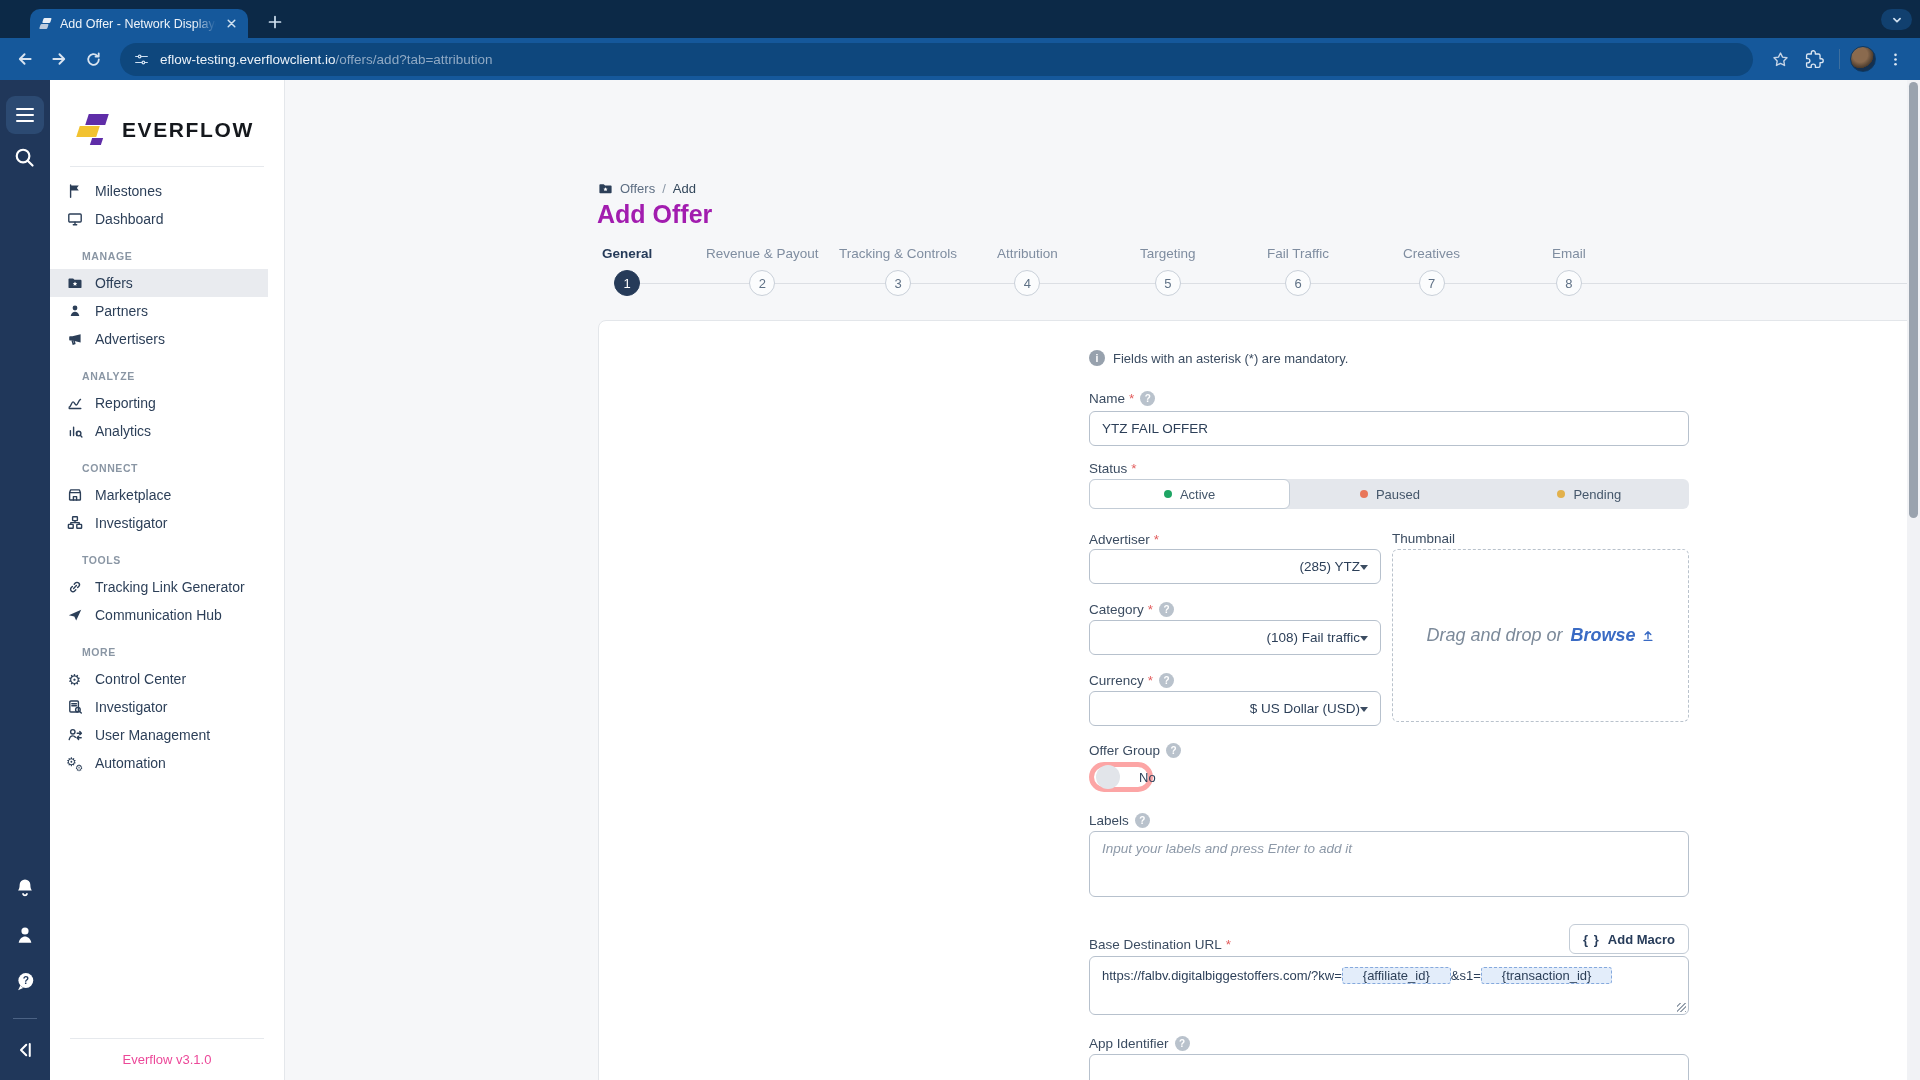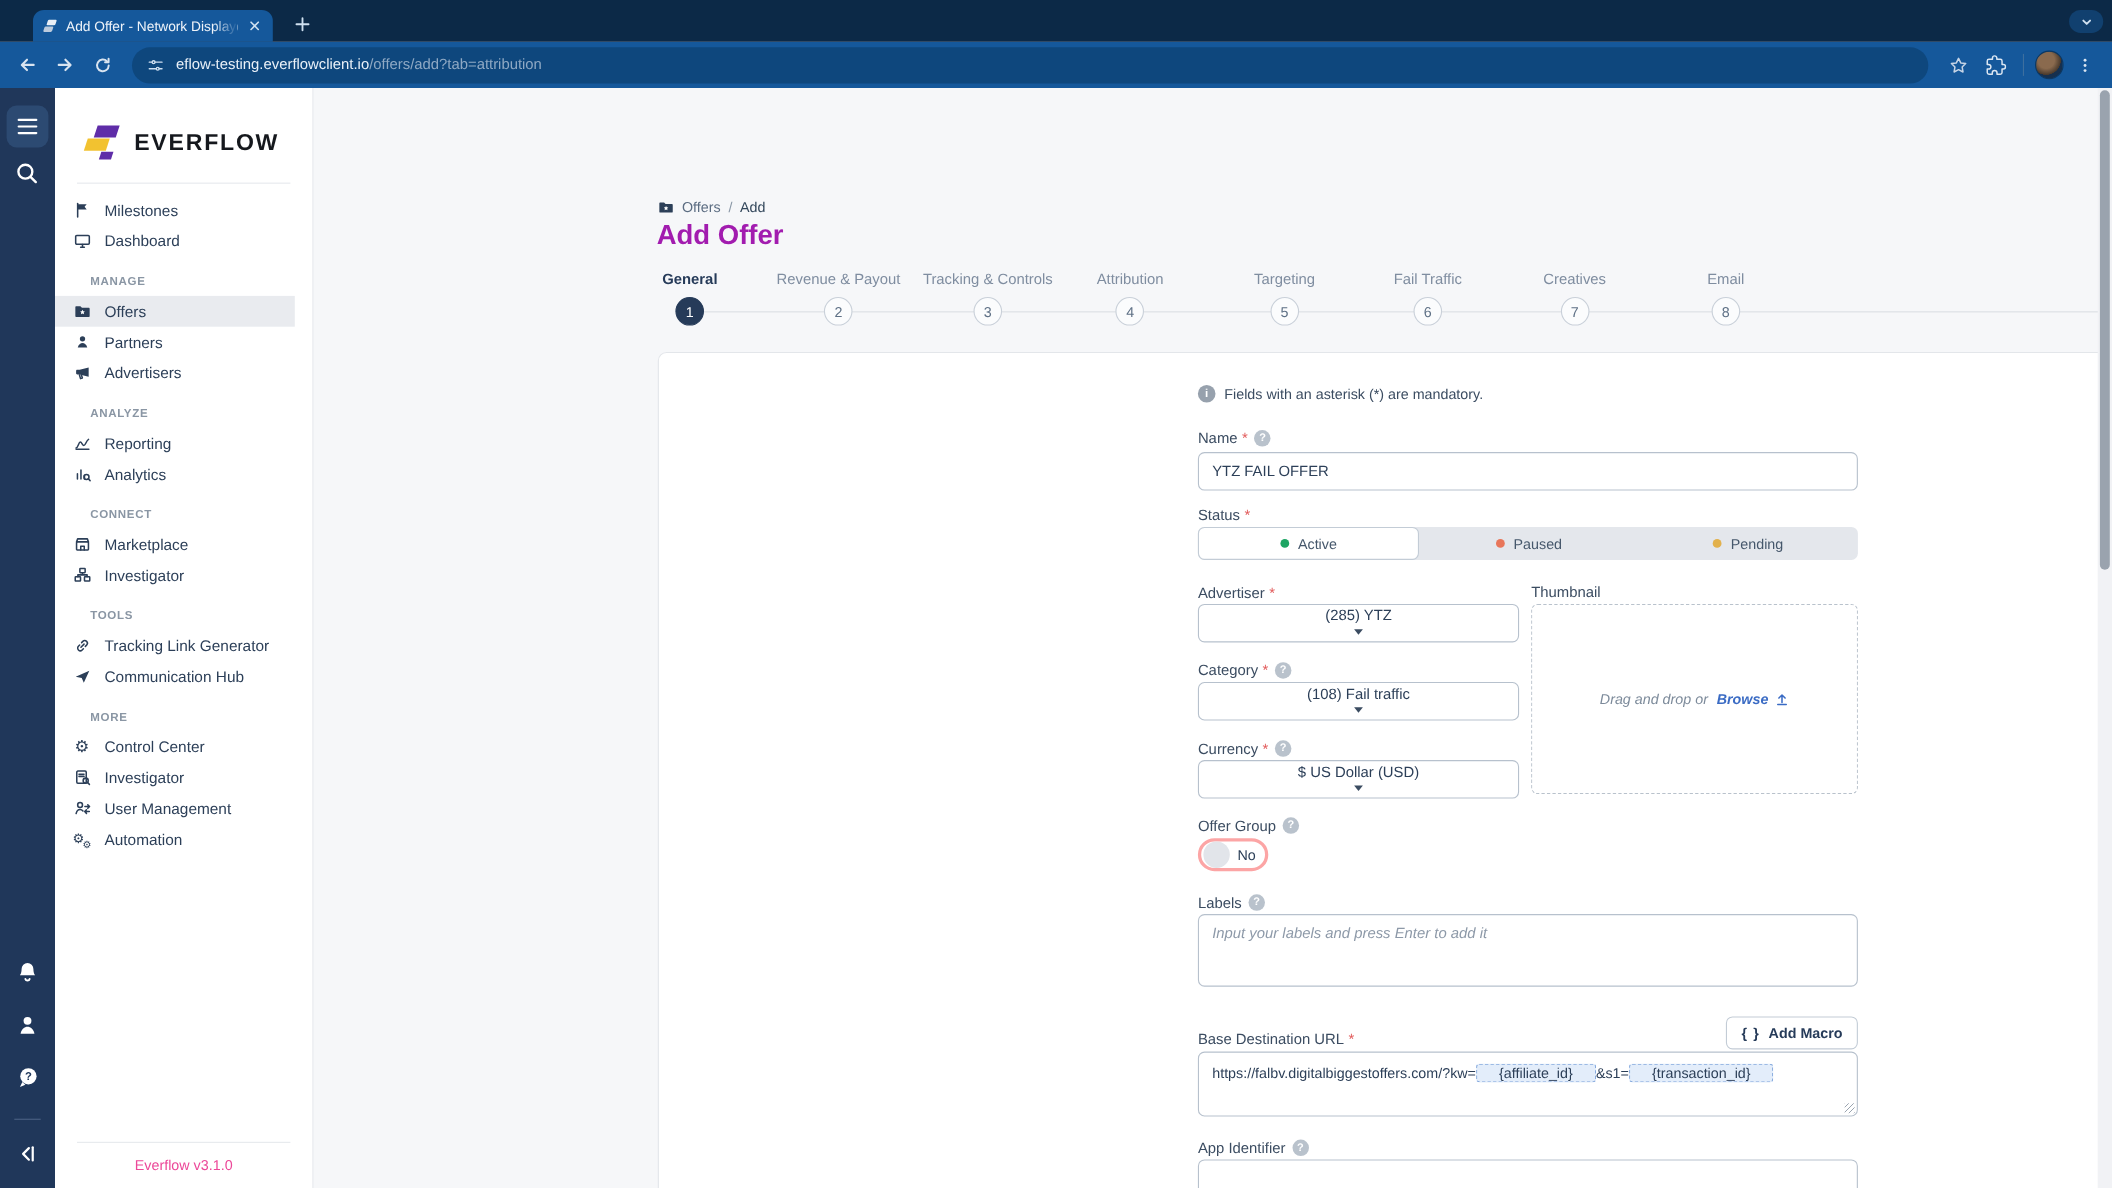--- a/index.html
+++ b/index.html
@@ -98,30 +98,30 @@
   .help { width:15px; height:15px; border-radius:50%; background:#b9c2cc; color:#fff; font-size:10px; font-weight:700;
           display:inline-flex; align-items:center; justify-content:center; margin-left:6px; flex:none; }
   .tb { position:absolute; background:#fff; border:1px solid #b7c1cd; border-radius:6px; font-size:13.5px;
         color:#2c3f58; display:flex; align-items:center; padding:0 12px; }
 
   .seg-wrap { position:absolute; top:158px; left:0; width:600px; height:30px; background:#e4e7ec; border-radius:6px; display:flex; }
   .seg { flex:1; display:flex; align-items:center; justify-content:center; gap:8px; font-size:13px; color:#45576b; cursor:pointer; }
   .seg.selected { background:#fff; border:1px solid #c3ccd6; border-radius:6px; }
   .dot { width:8px; height:8px; border-radius:50%; flex:none; }
 
-  .select { justify-content:center; cursor:pointer;flex-direction:column; }
+  .select { justify-content:flex-end; cursor:pointer; }
   .caret { width:0; height:0; border:4.5px solid transparent; border-top:5.5px solid #3b4c61; margin-top:5px; }
 
   .thumb-box { position:absolute; left:303px; top:228px; width:297px; height:173px; border:1px dashed #b9c2cc;
                border-radius:6px; display:flex; align-items:center; justify-content:center; gap:5px;
-               font-size:13px; font-style:italic; color:#7c8a9a; }
+               font-size:18px; font-style:italic; color:#7c8a9a; }
   .browse { color:#3a6bc4; font-weight:700; margin-left:3px; }
 
-  .toggle { position:absolute; top:441px; left:0; width:64px; height:30px; border:3px solid #fca5a5;
-            border-radius:16px; background:#fff; display:flex; align-items:center; cursor:pointer; }
+  .toggle { position:absolute; top:441px; left:0; width:64px; height:30px; border:5px solid #fca5a5;
+            border-radius:16px; background:#fff; display:flex; align-items:center; cursor:pointer;gap:12px; }
   .knob { width:24px; height:24px; border-radius:50%; background:#e2e5ea; margin-left:2px; flex:none; }
   .toggle-txt { font-size:13px; color:#2c3f58; margin-left:7px; }
 
   .labels-box { top:510px; left:0; width:600px; height:66px; align-items:flex-start; padding-top:9px; }
   .placeholder { font-style:italic; color:#8d99a8; }
 
   .addmacro { position:absolute; top:603px; right:0; height:30px; border:1px solid #c3ccd6; border-radius:6px;
               background:#fff; display:flex; align-items:center; gap:8px; padding:0 13px; font-size:13px;
               font-weight:700; color:#263b59; cursor:pointer; }
   .macro-glyph { letter-spacing:1px; font-weight:700; }

